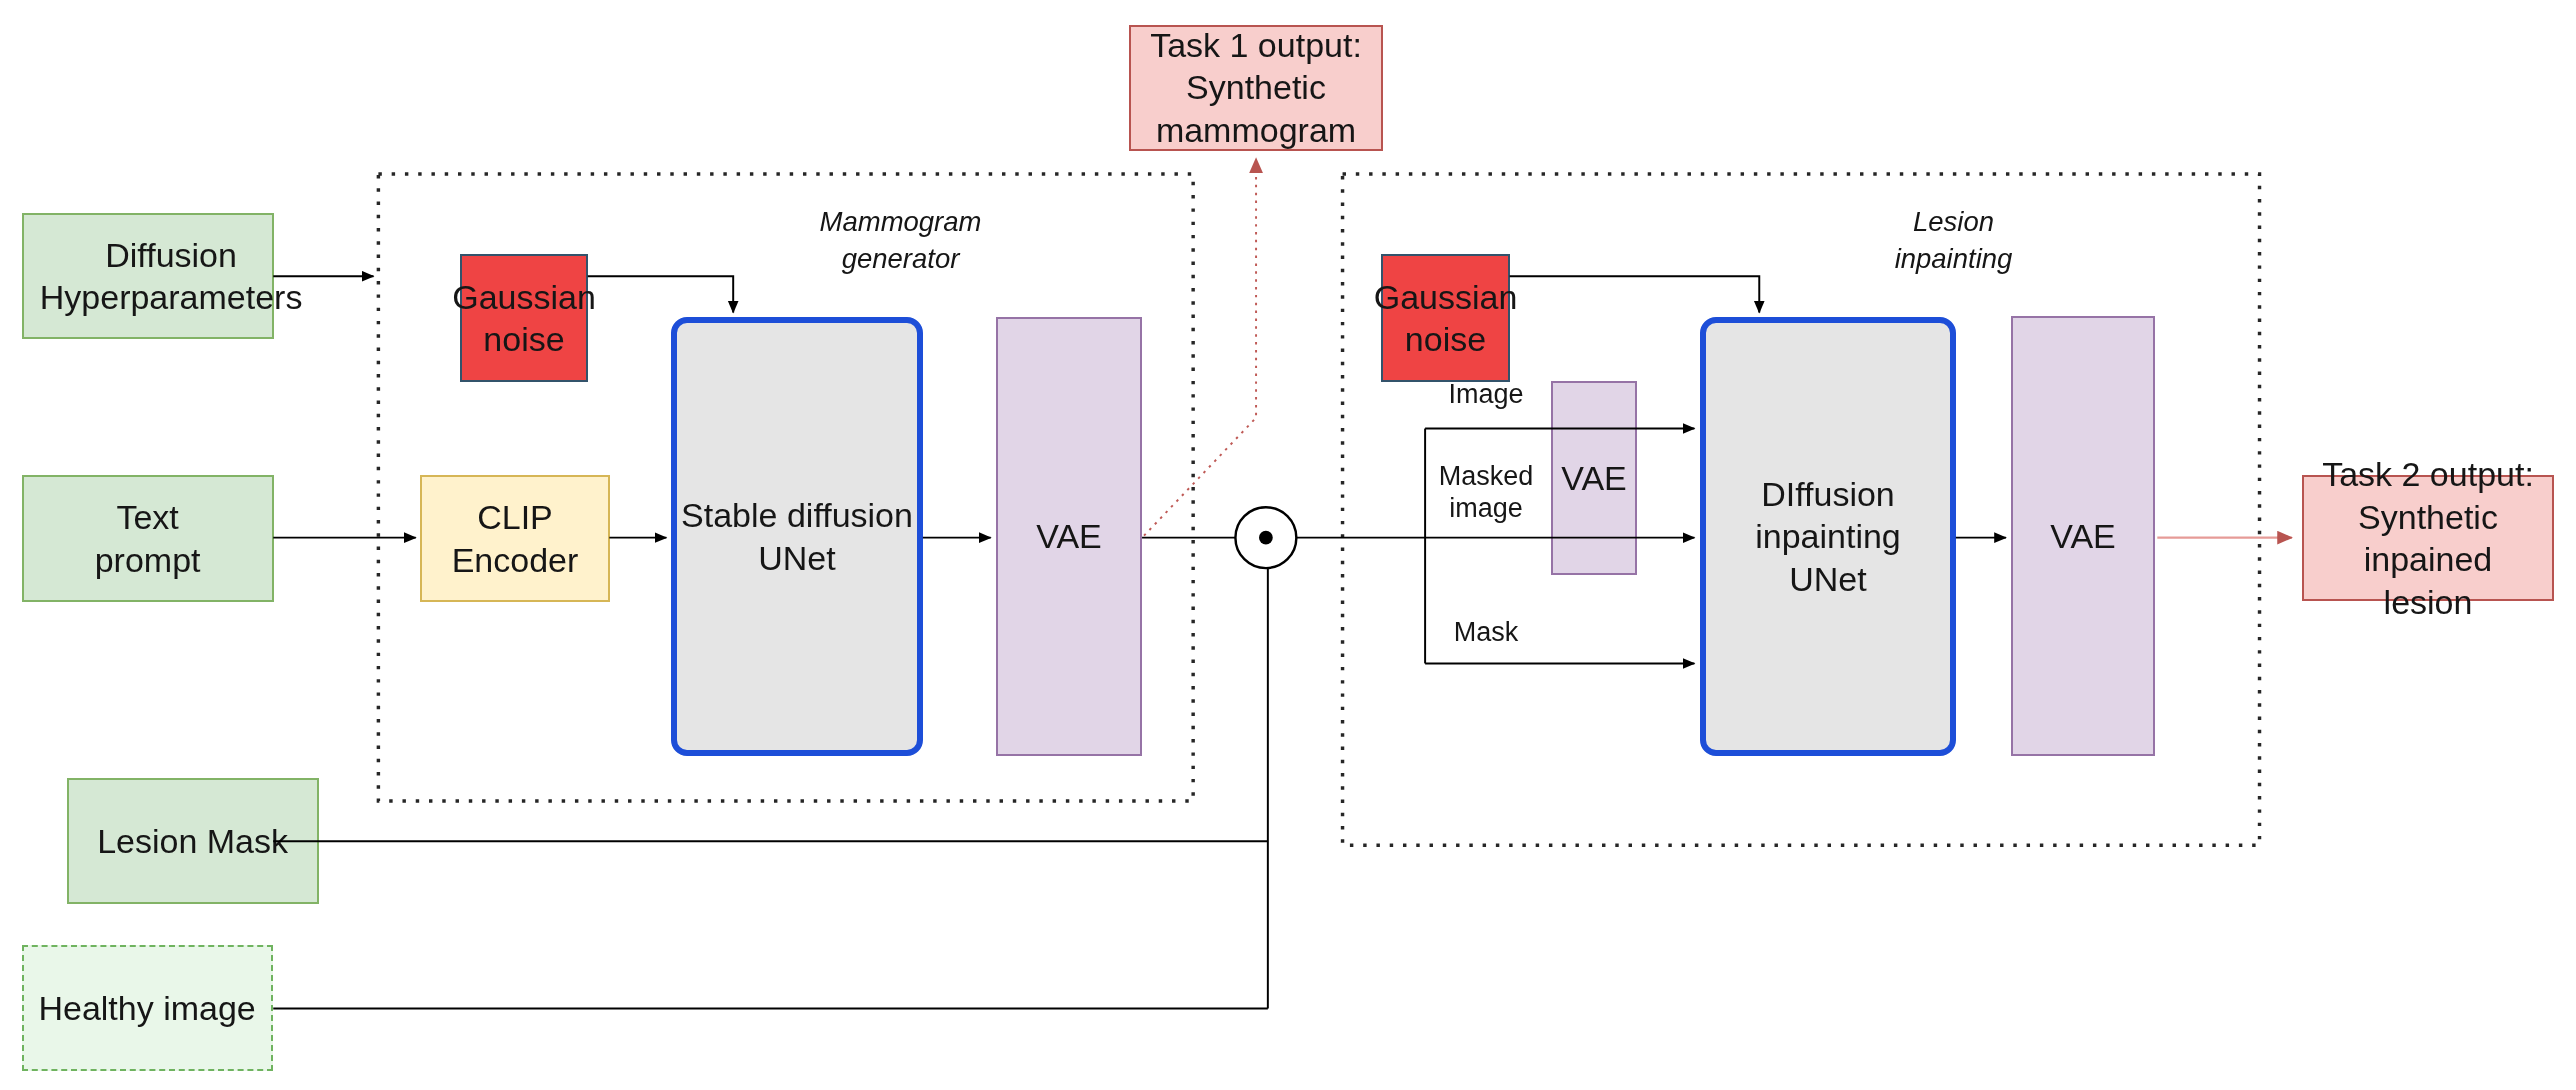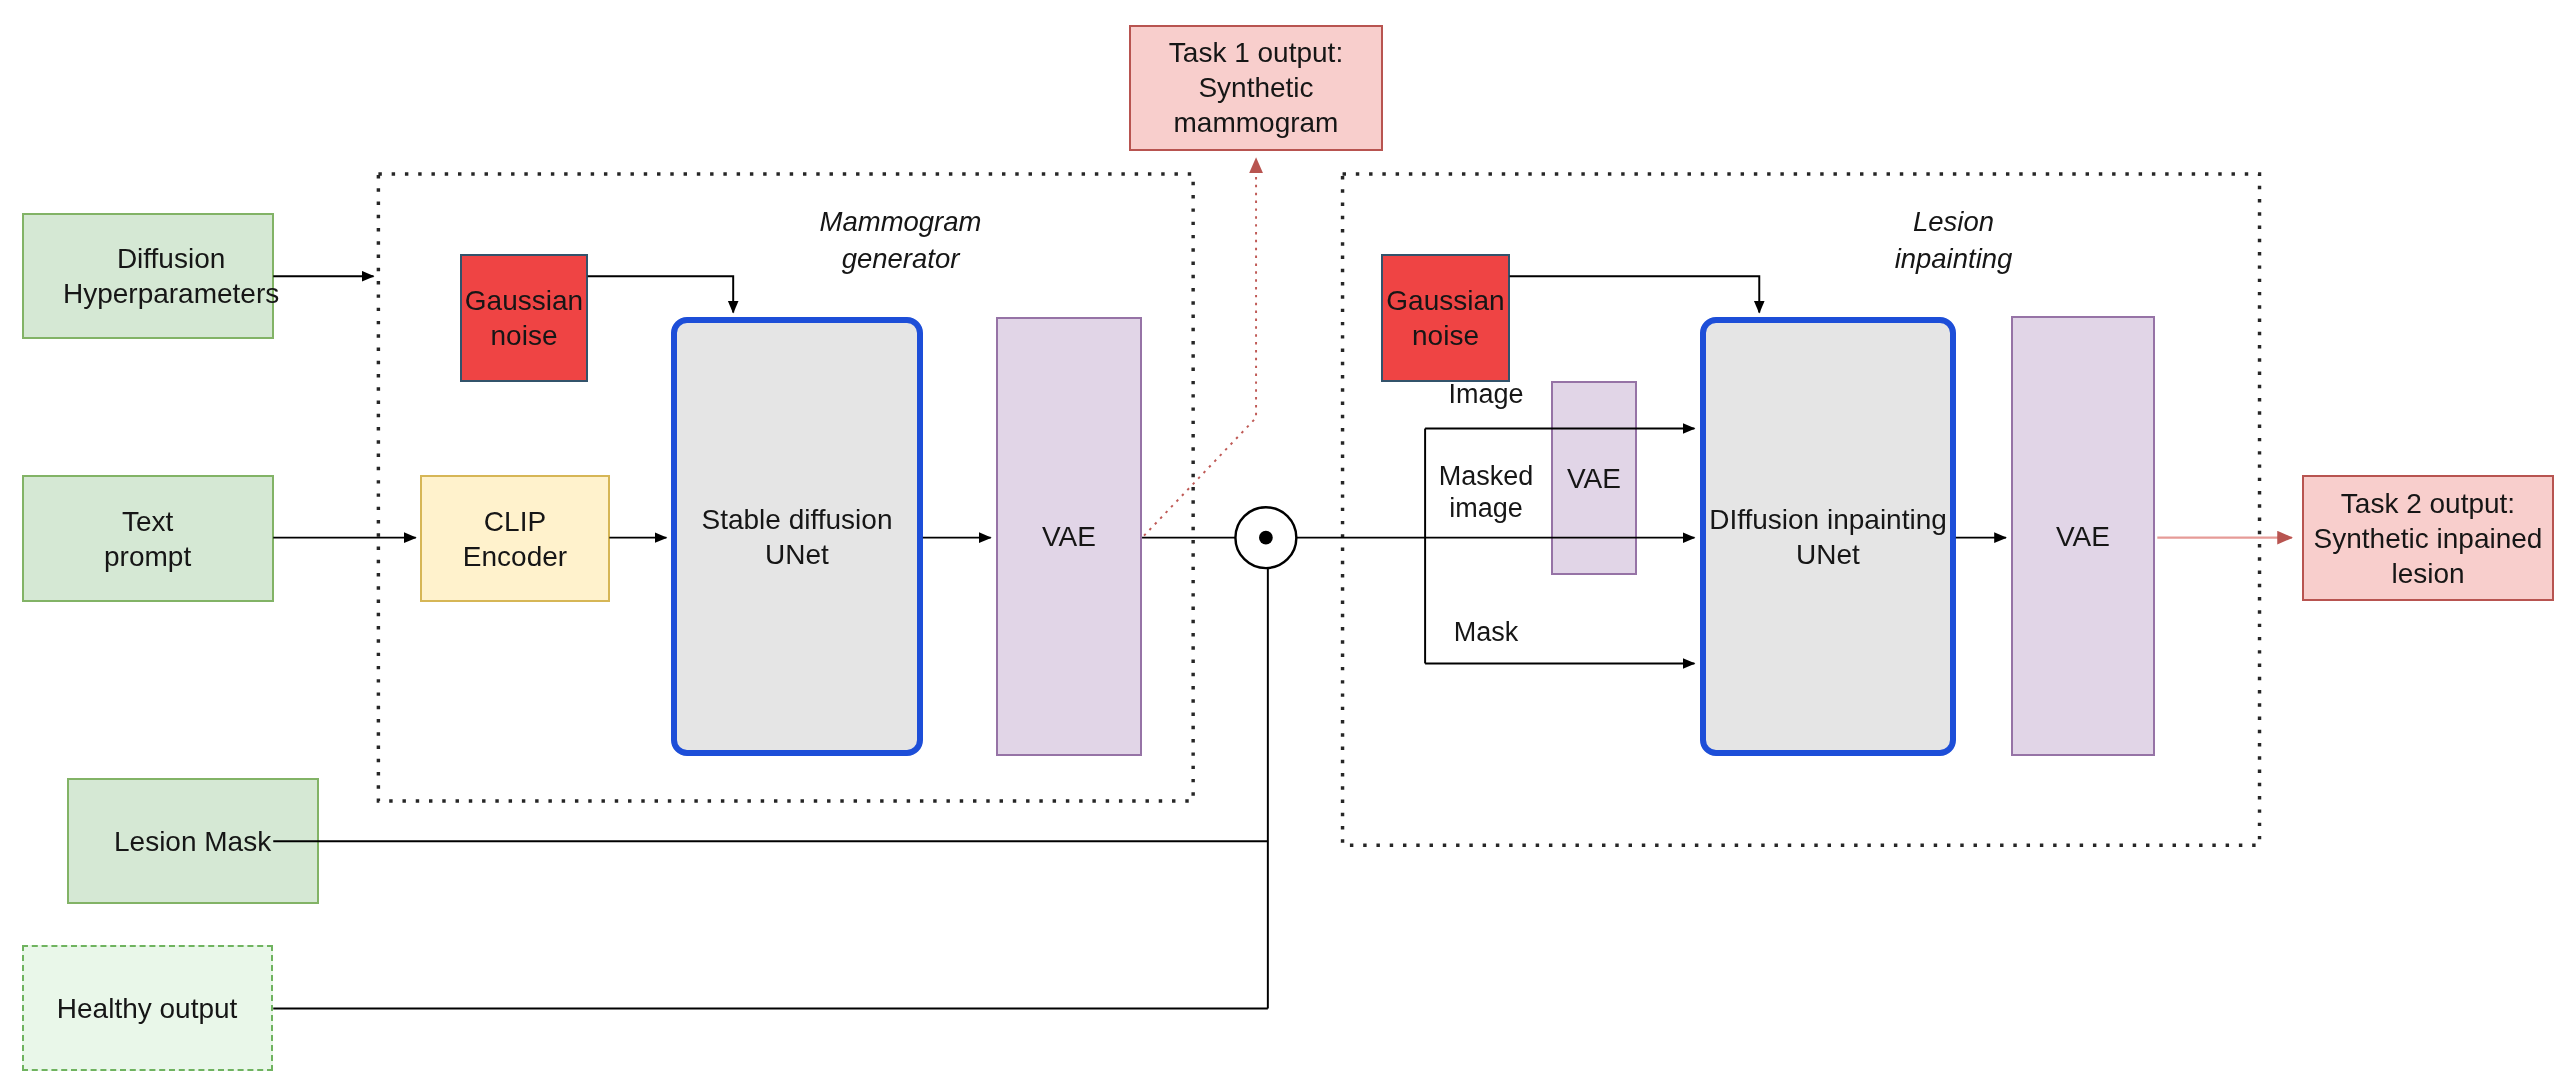--- a/index.html
+++ b/index.html
@@ -1,20 +1,20 @@
 <!DOCTYPE html>
 <html><head>
 <meta charset="utf-8">
 <style>
   html,body{margin:0;padding:0;background:#ffffff;}
   body{width:2576px;height:1091px;position:relative;overflow:hidden;
        font-family:"Liberation Sans","DejaVu Sans",sans-serif;color:#161616;}
   .canvas{position:absolute;left:0;top:0;width:2576px;height:1091px;}
   .node{position:absolute;box-sizing:border-box;display:flex;align-items:center;
-        justify-content:center;text-align:center;font-size:28px;line-height:1.25;
+        justify-content:center;text-align:center;font-size:34px;line-height:1.25;
         white-space:pre-line;z-index:1;}
   .green {background:#d5e8d4;border:2px solid #82b366;}
   .mint  {background:#e9f7e9;border:2px dashed #6fb35f;}
   .steel {background:#ef4444;border:2.9px solid #33536b;margin-top:42px;}
   .yellow{background:#fff2cc;border:2px solid #d6b656;}
   .blue  {background:#e5e5e5;border:6px solid #1d4ed8;border-radius:16px;}
   .purple{background:#e1d5e7;border:2px solid #9673a6;}
   .red   {background:#f8cecc;border:2px solid #b85450;}
   .grouptitle{position:absolute;font-size:27.5px;font-style:italic;text-align:center;
         line-height:1.35;white-space:pre-line;z-index:1;}
@@ -31,21 +31,21 @@
 <div class="canvas">
 
   <div class="node green" style="left:21.6px;top:213px;width:252px;height:126px;padding-left:47px;">Diffusion
 Hyperparameters</div>
 
   <div class="node green" style="left:21.6px;top:475px;width:252px;height:127px;">Text
 prompt</div>
 
   <div class="node green" style="left:21.6px;top:778px;width:252px;height:126px;margin-left:45px;">Lesion Mask</div>
 
-  <div class="node mint" style="left:21.6px;top:945px;width:251px;height:126px;">Healthy output</div>
+  <div class="node mint" style="left:21.6px;top:945px;width:251px;height:126px;">Healthy image</div>
 
   <div class="grouptitle" style="left:753px;top:203px;width:295px;">Mammogram
 generator</div>
 
   <div class="node steel" style="left:460px;top:212px;width:128px;height:128px;">Gaussian
 noise</div>
 
   <div class="node yellow" style="left:420px;top:475px;width:190px;height:127px;">CLIP
 Encoder</div>
 

